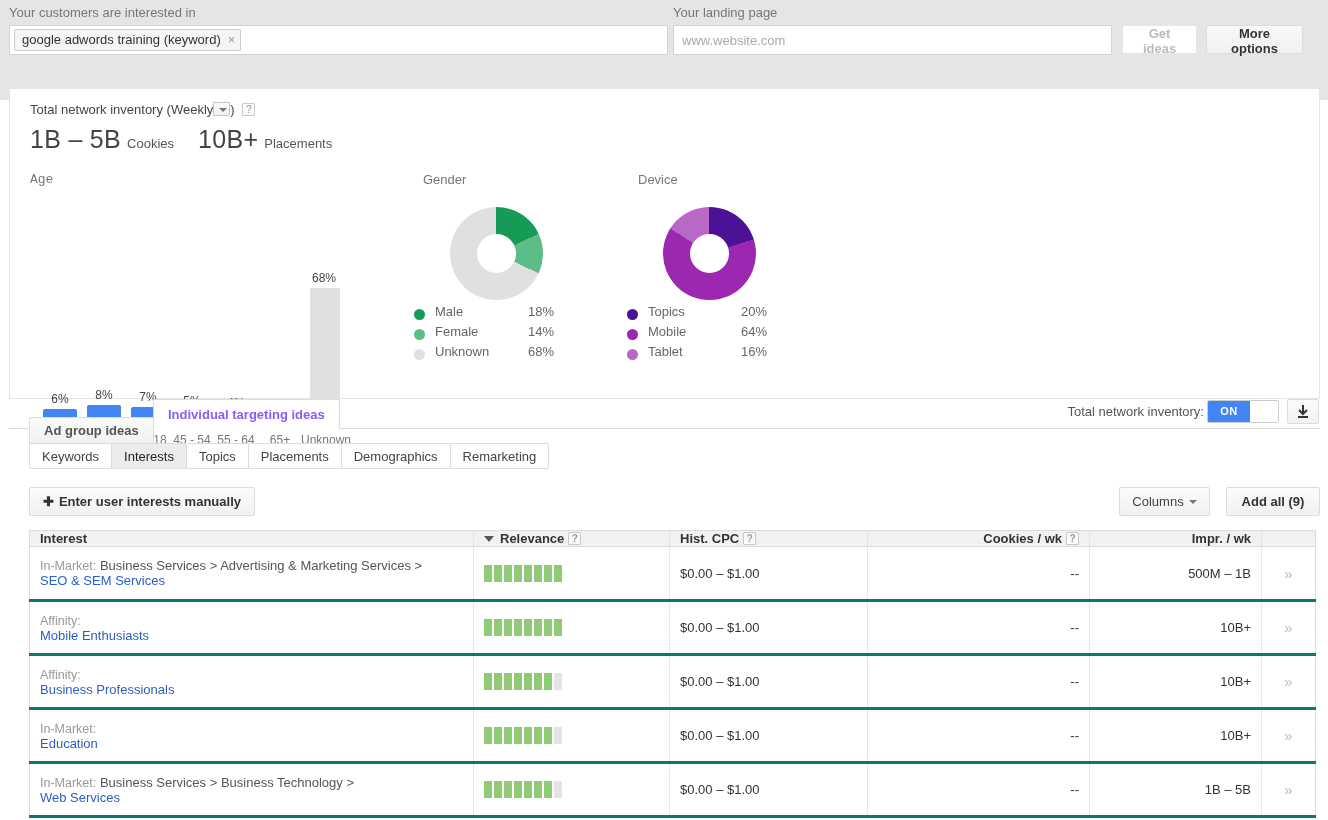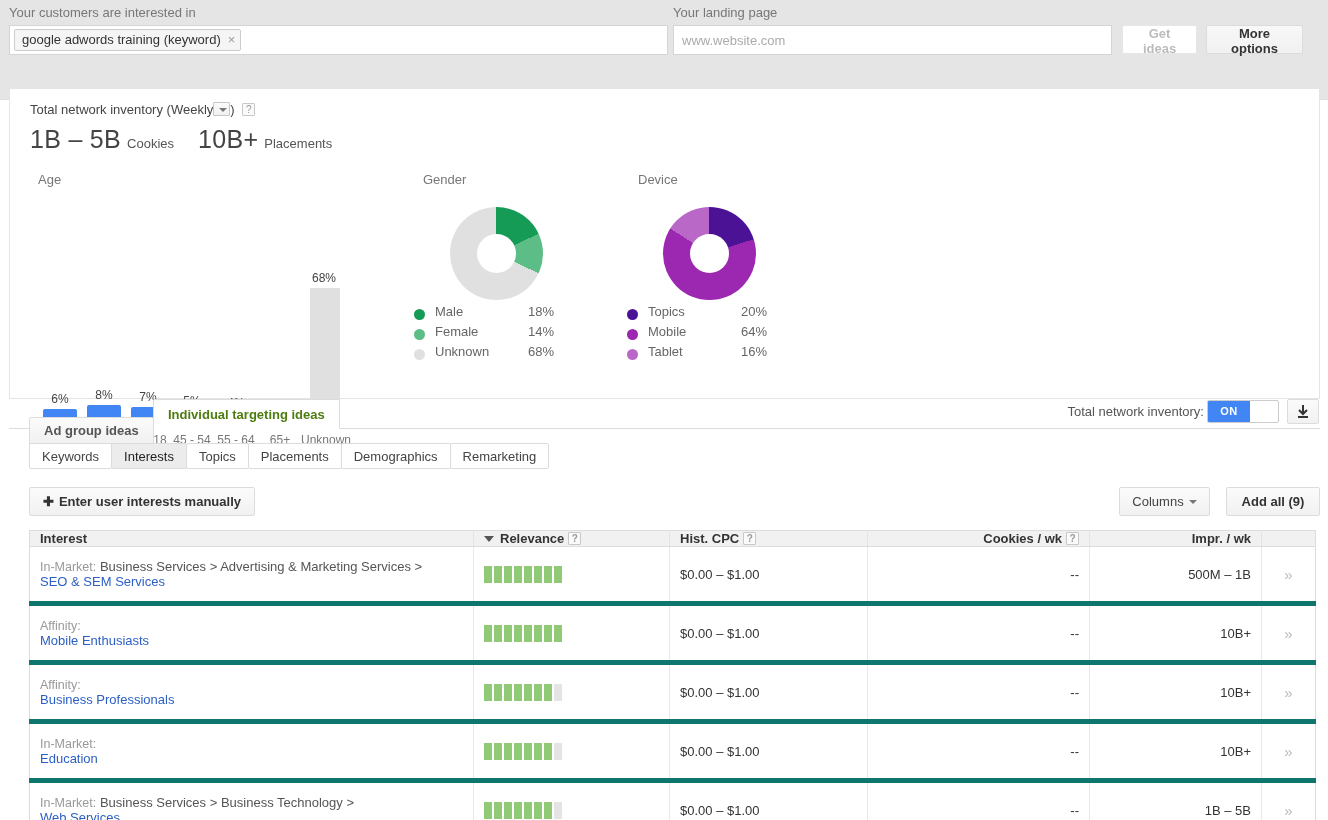--- a/index.html
+++ b/index.html
@@ -204,21 +204,21 @@
     border: 1px solid #dcdcdc;
     background: linear-gradient(#fbfbfb,#f1f1f1);
     border-radius: 2px 2px 0 0;
     font-size: 13px; font-weight: bold; color: #555;
     line-height: 26px; padding: 0 14px;
     cursor: pointer;
   }
   .mtab.active {
     top: 0; height: 30px; line-height: 29px;
     background: #fff; border-bottom-color: #fff;
-    color: #4d7c0f; z-index: 3;
+    color: #8b5cf6; z-index: 3;
   }
   .tabs-rule {
     position: absolute; left: 9px; top: 428px; width: 1311px;
     border-bottom: 1px solid #dcdcdc;
   }
   .inv-toggle-label {
     position: absolute; right: 124px; top: 404px;
     font-size: 13px; color: #555;
   }
   .toggle {
@@ -306,25 +306,25 @@
     border-right: 1px solid #e4e4e4;
     height: 16px;
     font-size: 13px; font-weight: bold; color: #333;
     padding: 0 10px;
     text-align: left;
     white-space: nowrap;
   }
   .tbl th.r { text-align: right; }
   .tbl th.last { border-right: none; }
   .tbl td {
-    border-bottom: 5px solid #0f766e;
+    border-bottom: 3px solid #0f766e;
     border-right: 1px solid #e8e8e8;
     height: 54px;
     font-size: 13px; color: #333;
-    padding: 12px 10px;
+    padding: 0 10px;
     vertical-align: middle;
   }
   .tbl td.r { text-align: right; }
   .tbl td.last { border-right: none; text-align: center; }
   .sortcaret {
     display: inline-block;
     border-left: 5px solid transparent;
     border-right: 5px solid transparent;
     border-top: 6px solid #555;
     margin-right: 6px;
@@ -365,21 +365,21 @@
     <span class="qmark">?</span>
   </div>
 
   <div class="bignum" style="left:20px;">
     <span>1B – 5B</span><span class="unit">Cookies</span>
   </div>
   <div class="bignum" style="left:188px;">
     <span>10B+</span><span class="unit">Placements</span>
   </div>
 
-  <span class="sect-title" style="left:28px; top:83px;">Age</span>
+  <span class="sect-title" style="left:20px; top:83px;font-family:Liberation Mono, monospace;">Age</span>
   <div class="agechart">
       <div class="agecol" style="left: 0px;">
         <div class="agebar" style="height: 12px;"></div>
         <div class="agepct" style="bottom: 15px;">6%</div>
       </div>
       <div class="agelabel" style="left: -2px;">18 - 24</div>
       <div class="agecol" style="left: 44px;">
         <div class="agebar" style="height: 16px;"></div>
         <div class="agepct" style="bottom: 19px;">8%</div>
       </div>

